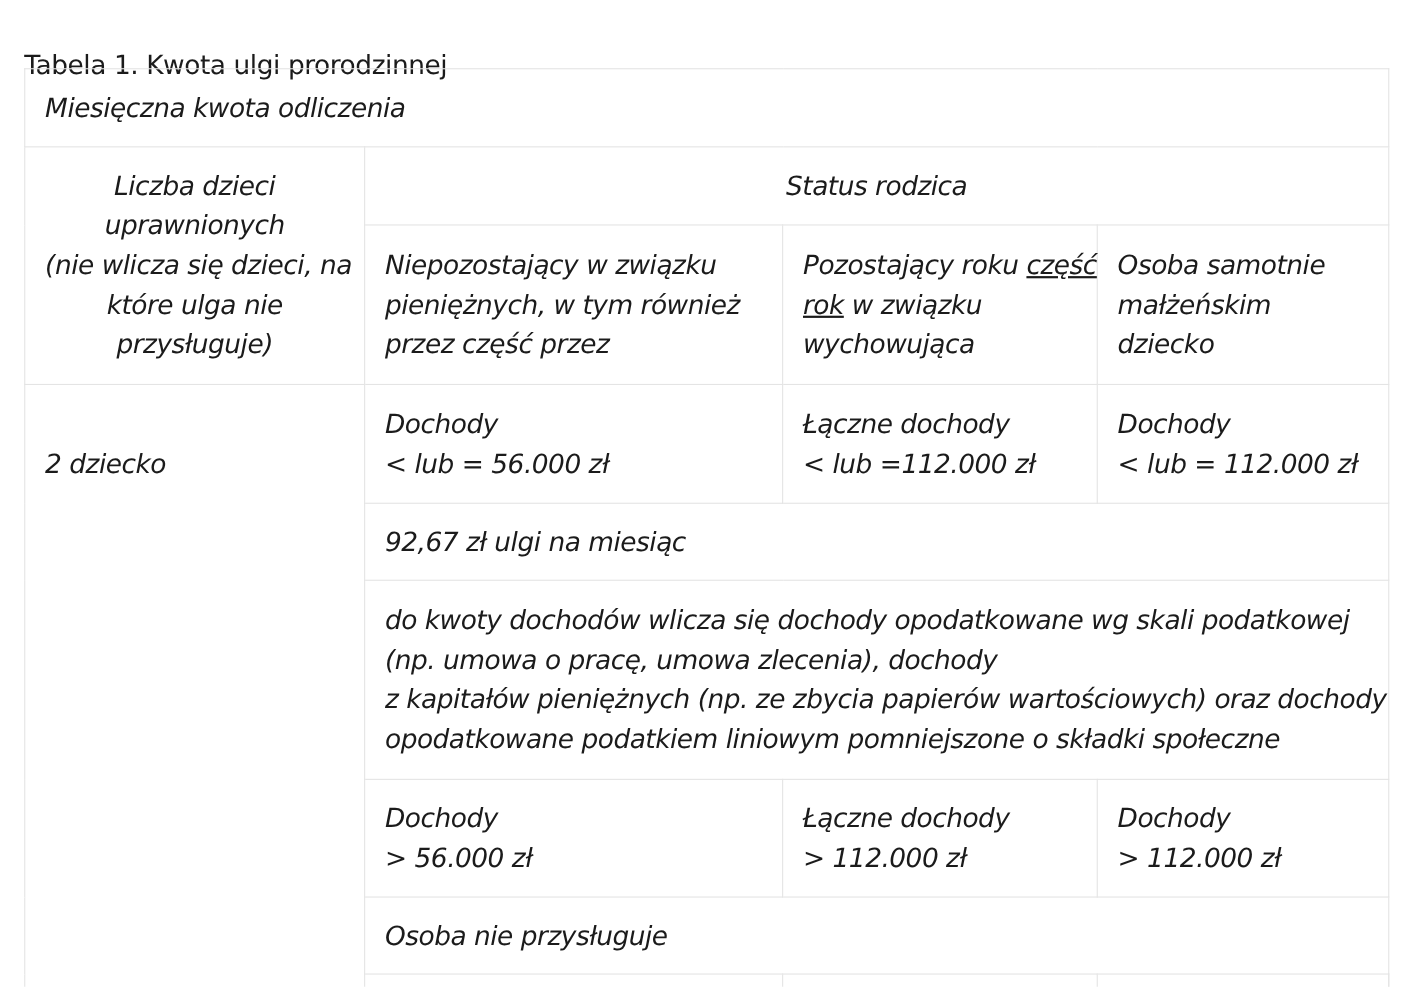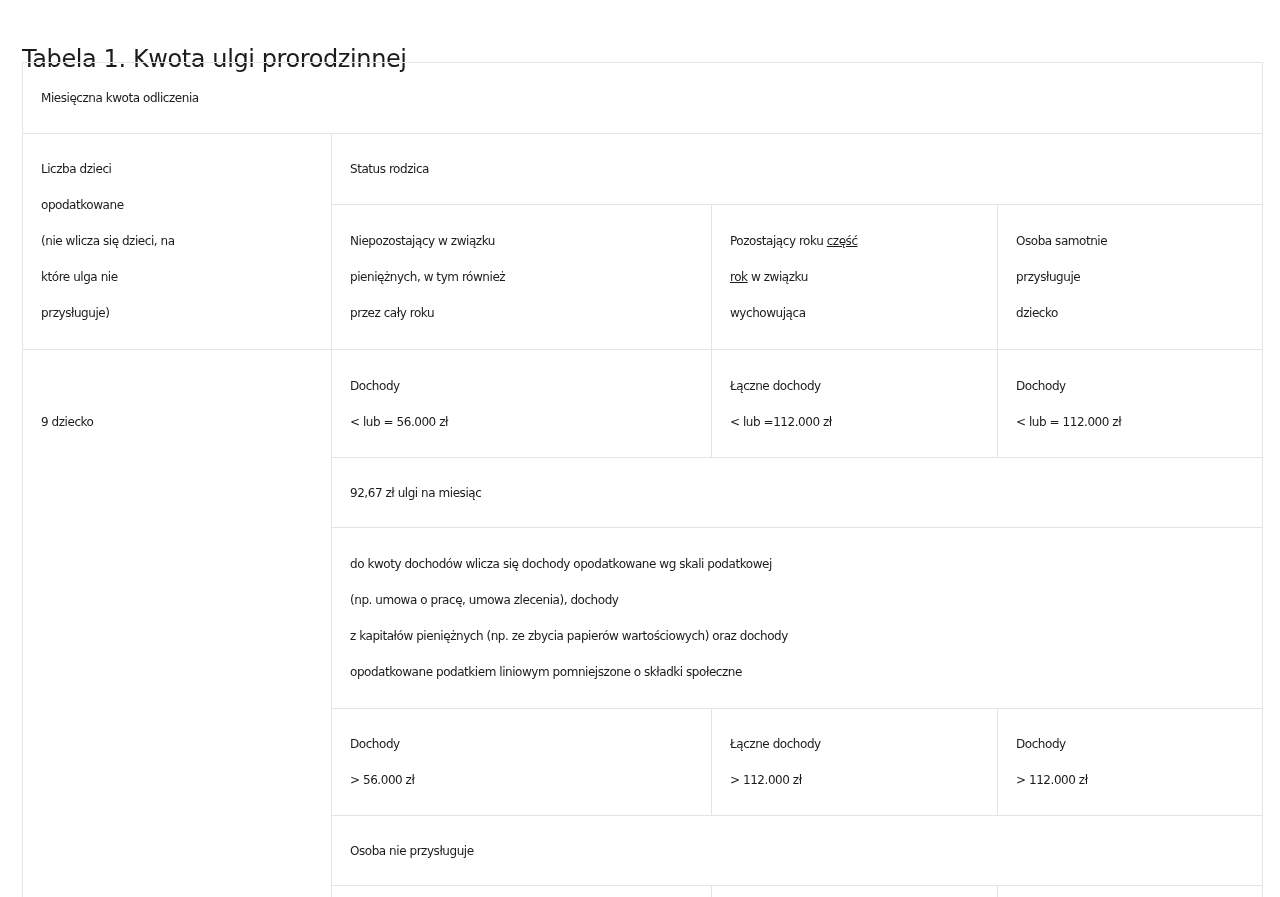--- a/index.html
+++ b/index.html
@@ -30,29 +30,30 @@
       left: 22px;
       top: 62px;
       width: 1240px;
       border-collapse: collapse;
       table-layout: fixed;
     }
     .tbl td {
       border: 1.5px solid #e4e4e4;
       vertical-align: middle;
       padding: 0 18px;
-      font-size: 12px;
+      font-size: 24px;
       letter-spacing: -0.45px;
       line-height: 36px;
       text-align: left;
+      font-style: italic;
     }
     .tbl td.top { vertical-align: top; }
     .u { text-decoration: underline; }
     .tbl tr.r1 td { height: 70px; }
-    .tbl tr.r2 td { height: 70px; }
+    .tbl tr.r2 td { height: 70px; text-align: center; }
     .tbl tr.r3 td { height: 144px; margin-top: 32px; }
     .tbl tr.r4 td { height: 107px; }
     .tbl tr.r5 td { height: 69px; }
     .tbl tr.r6 td { height: 180px; }
     .tbl tr.r7 td { height: 106px; }
     .tbl tr.r8 td { height: 69px; }
     .tbl tr.r9 td { height: 40px; }
     .line { display: block; white-space: nowrap; }
   </style>
 </head>
@@ -69,49 +70,49 @@
   </colgroup>
   <tbody>
     <tr class="r1">
       <td colspan="4">
         <span>Miesięczna kwota odliczenia</span>
       </td>
     </tr>
     <tr class="r2">
       <td rowspan="2" class="top" style="padding-top:17px;">
         <span class="line">Liczba dzieci</span>
-        <span class="line">opodatkowane</span>
+        <span class="line">uprawnionych</span>
         <span class="line">(nie wlicza się dzieci, na</span>
         <span class="line">które ulga nie</span>
         <span class="line">przysługuje)</span>
       </td>
       <td colspan="3">
         <span>Status rodzica</span>
       </td>
     </tr>
     <tr class="r3">
       <td>
         <span class="line">Niepozostający w związku</span>
         <span class="line">pieniężnych, w tym również</span>
-        <span class="line">przez cały roku</span>
+        <span class="line">przez część przez</span>
       </td>
       <td>
         <span class="line"><span>Pozostający roku </span><span class="u">część</span></span>
         <span class="line"><span class="u">rok</span><span> w związku</span></span>
         <span class="line">wychowująca</span>
       </td>
       <td>
         <span class="line">Osoba samotnie</span>
-        <span class="line">przysługuje</span>
+        <span class="line">małżeńskim</span>
         <span class="line">dziecko</span>
       </td>
     </tr>
     <tr class="r4">
       <td rowspan="6" class="top" style="padding-top:54px;">
-        <span>9 dziecko</span>
+        <span>2 dziecko</span>
       </td>
       <td>
         <span class="line">Dochody</span>
         <span class="line">&lt; lub = 56.000 zł</span>
       </td>
       <td>
         <span class="line">Łączne dochody</span>
         <span class="line">&lt; lub =112.000 zł</span>
       </td>
       <td>

